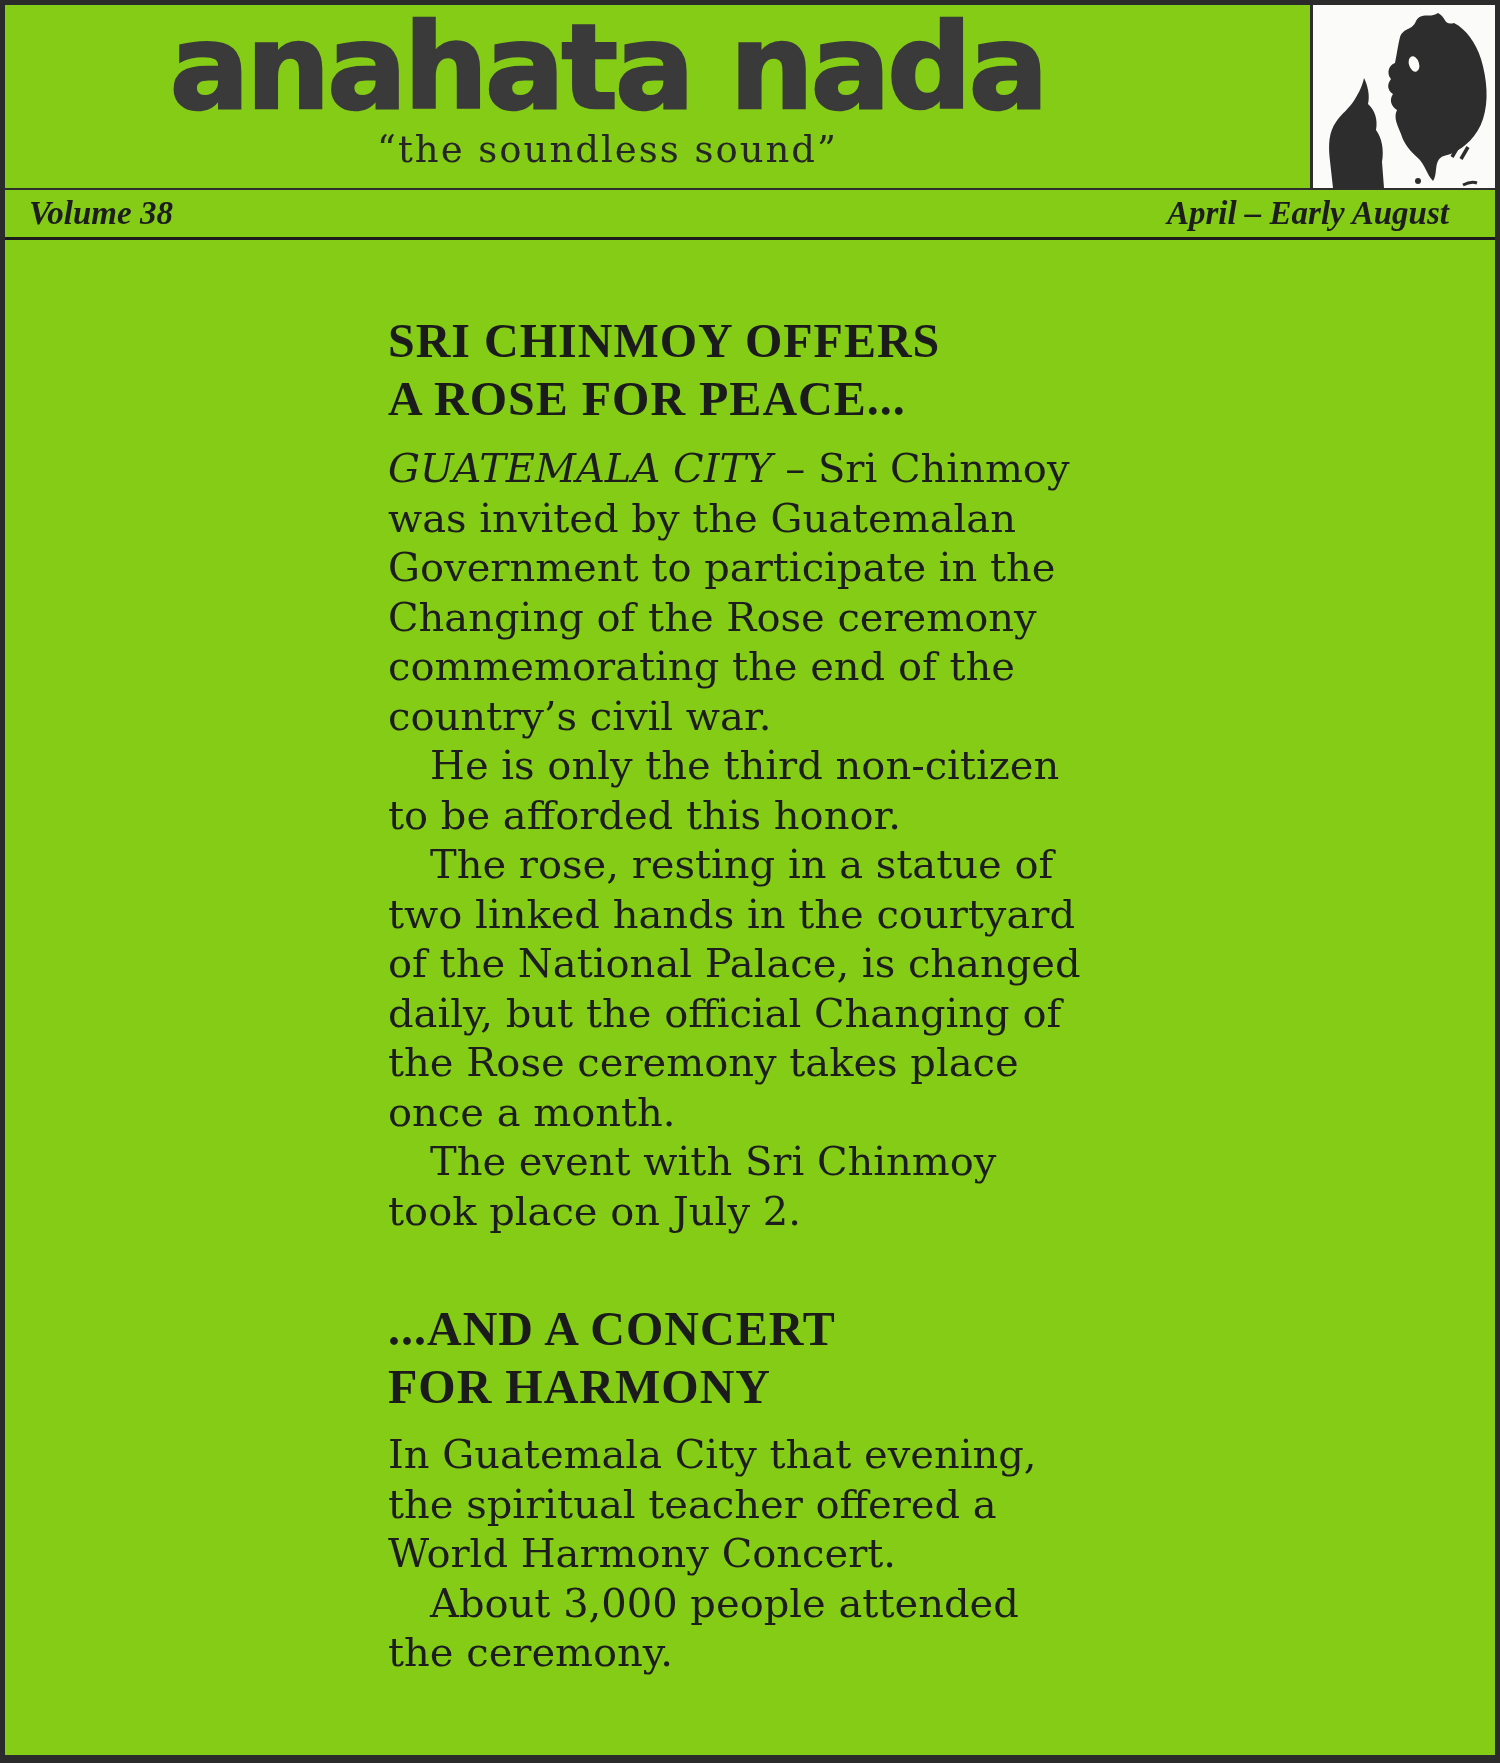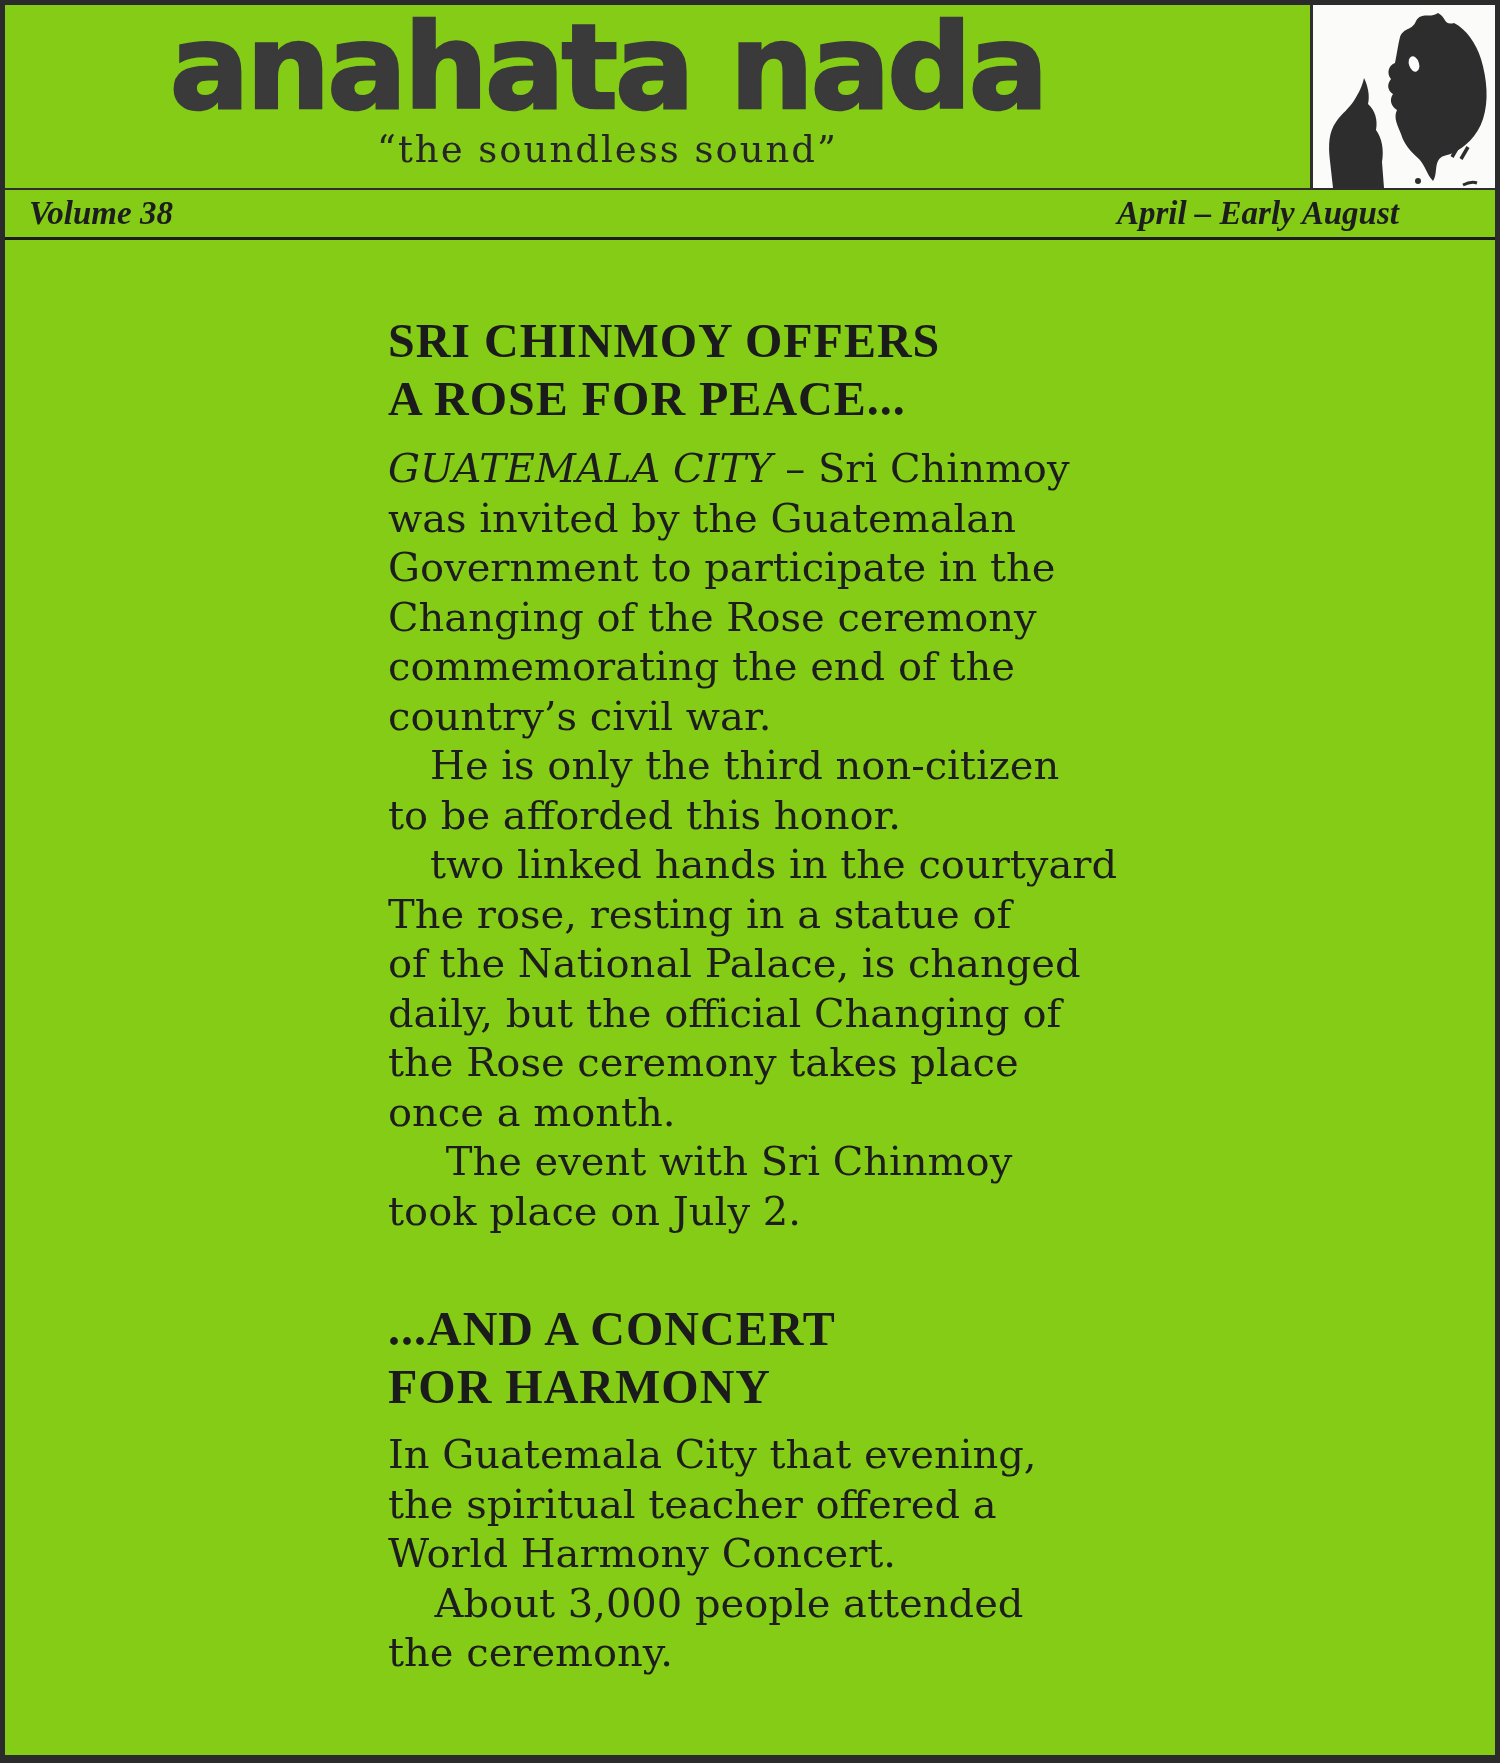--- a/index.html
+++ b/index.html
@@ -40,21 +40,21 @@
     border-left:3px solid #2f2f2f;
     background:#fbfbfa;
   }
   .sil-box svg { display:block; width:100%; height:100%; }
 
   
   .issue-bar {
     height:47px;
     border-bottom:3px solid #1c1c1c;
     display:flex; align-items:center; justify-content:space-between;
-    padding:0 96px 0 24px;
+    padding:0 46px 0 24px;
     font-family:"Liberation Serif", serif;
     font-style:italic; font-weight:bold;
     font-size:33px; color:#1d1d1d;
   }
 
   
   .article-col { width:640px; margin-left:383px; }
   .headline {
     font-family:"Liberation Serif", serif;
     font-weight:bold;
@@ -65,21 +65,21 @@
   }
   .headline-first { margin-top:72px; }
   .headline-second { margin-top:64px; }
   .body-block {
     margin-top:16px;
     font-size:40px; line-height:49.5px;
     color:#1d1d1d;
   }
   .body-block-2 { margin-top:14px; }
   .line, .lead-line { white-space:nowrap; }
-  .para.indented .line:first-child { text-indent:42px;text-align:center; }
+  .para.indented .line:first-child { text-indent:42px; }
   .lead-italic { font-style:italic; }
 </style>
 </head>
 <body>
 
 <div class="page">
 
   <div class="masthead">
     <div class="logo-area">
       <div class="logo">anahata nada</div>
@@ -142,22 +142,22 @@
             <div class="line">Changing of the Rose ceremony</div>
             <div class="line">commemorating the end of the</div>
             <div class="line">country’s civil war.</div>
           </div>
       </div>
       <div class="para indented">
           <div class="line">He is only the third non-citizen</div>
           <div class="line">to be afforded this honor.</div>
         </div>
       <div class="para indented">
+          <div class="line">The rose, resting in a statue of</div>
           <div class="line">two linked hands in the courtyard</div>
-          <div class="line">The rose, resting in a statue of</div>
           <div class="line">of the National Palace, is changed</div>
           <div class="line">daily, but the official Changing of</div>
           <div class="line">the Rose ceremony takes place</div>
           <div class="line">once a month.</div>
         </div>
       <div class="para indented">
           <div class="line">The event with Sri Chinmoy</div>
           <div class="line">took place on July 2.</div>
         </div>
     </div>

